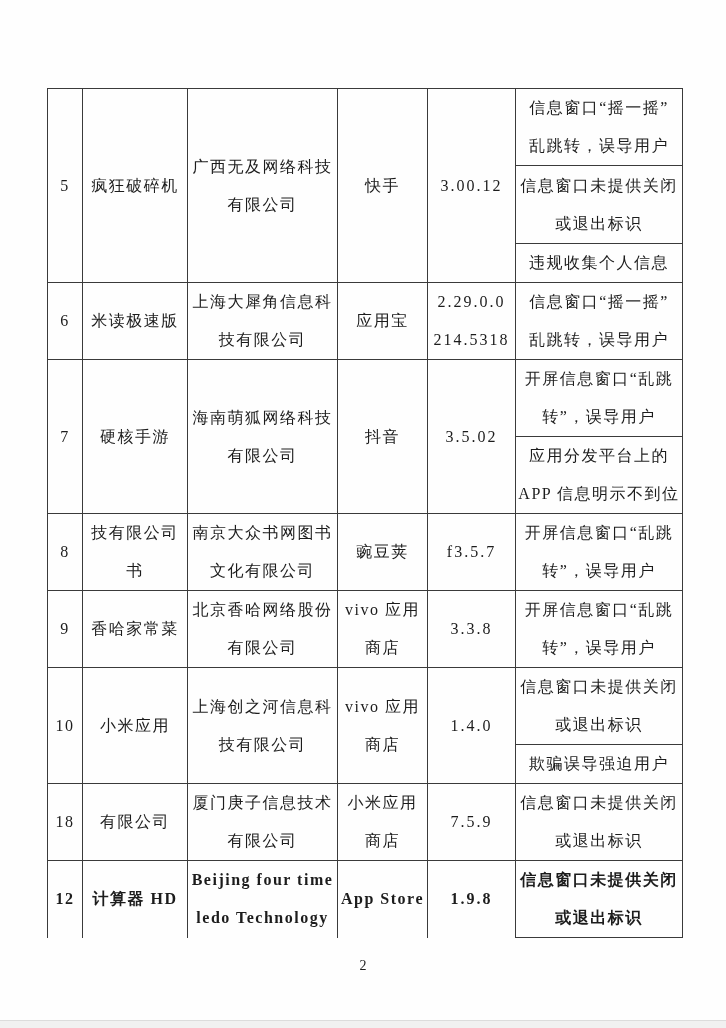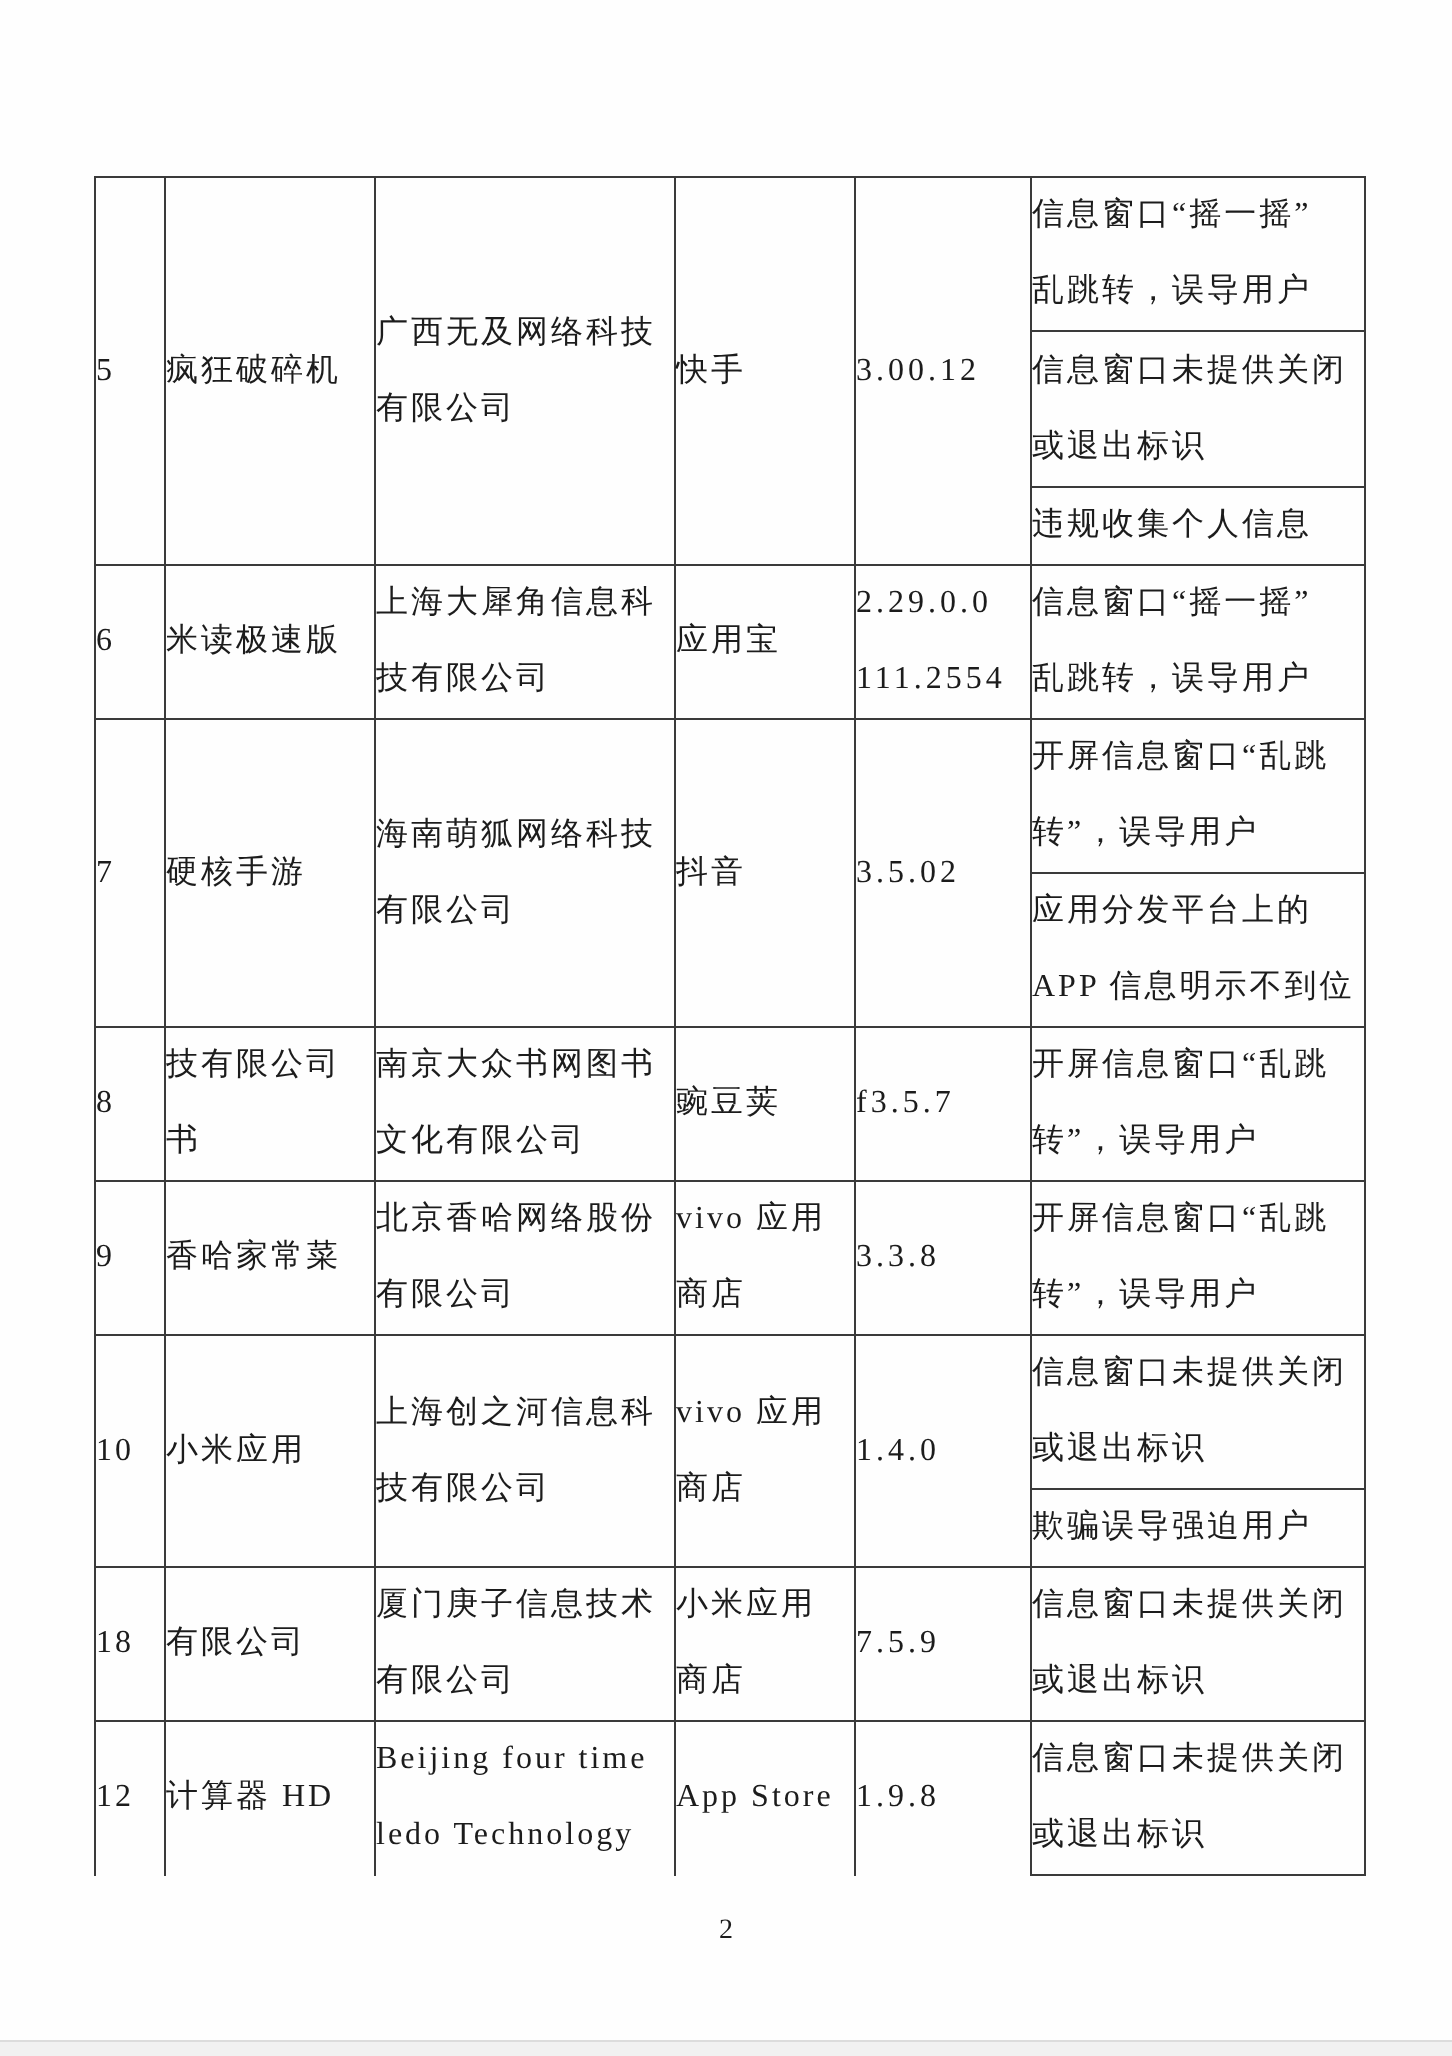--- a/index.html
+++ b/index.html
@@ -22,34 +22,35 @@
     position: absolute;
     left: 47px;
     top: 88px;
     border-collapse: collapse;
     table-layout: fixed;
     width: 635px;
   }
   td {
     border: 1px solid #3a3a3a;
     padding: 0;
+    text-align: center;
     vertical-align: middle;
     font-size: 16px;
     line-height: 38px;
     white-space: pre-line;
     letter-spacing: 1.5px;
     color: #1c1c1c;
   }
   td.ver { letter-spacing: 2px; }
   tr.rh2  { height: 77px; }
   tr.rh2b { height: 78px; }
   tr.rh1  { height: 38px; }
   tr.rh1b { height: 39px; }
   
-  tr.last td { border-bottom: none; }
+  tr.last td { border-bottom: none; font-weight: bold; }
   tr.last td.viol { border-bottom: 1px solid #3a3a3a; }
   .page-number {
     position: absolute;
     left: 0;
     top: 958px;
     width: 726px;
     text-align: center;
     font-size: 14px;
     letter-spacing: 0;
   }
@@ -97,21 +98,21 @@
         <td class="viol">违规收集个人信息</td>
       </tr>
 
       <tr class="rh2">
         <td>6</td>
         <td>米读极速版</td>
         <td>上海大犀角信息科
 技有限公司</td>
         <td>应用宝</td>
         <td class="ver">2.29.0.0
-111.2554</td>
+214.5318</td>
         <td class="viol">信息窗口“摇一摇”
 乱跳转，误导用户</td>
       </tr>
 
       <tr class="rh2">
         <td rowspan="2">7</td>
         <td rowspan="2">硬核手游</td>
         <td rowspan="2">海南萌狐网络科技
 有限公司</td>
         <td rowspan="2">抖音</td>

